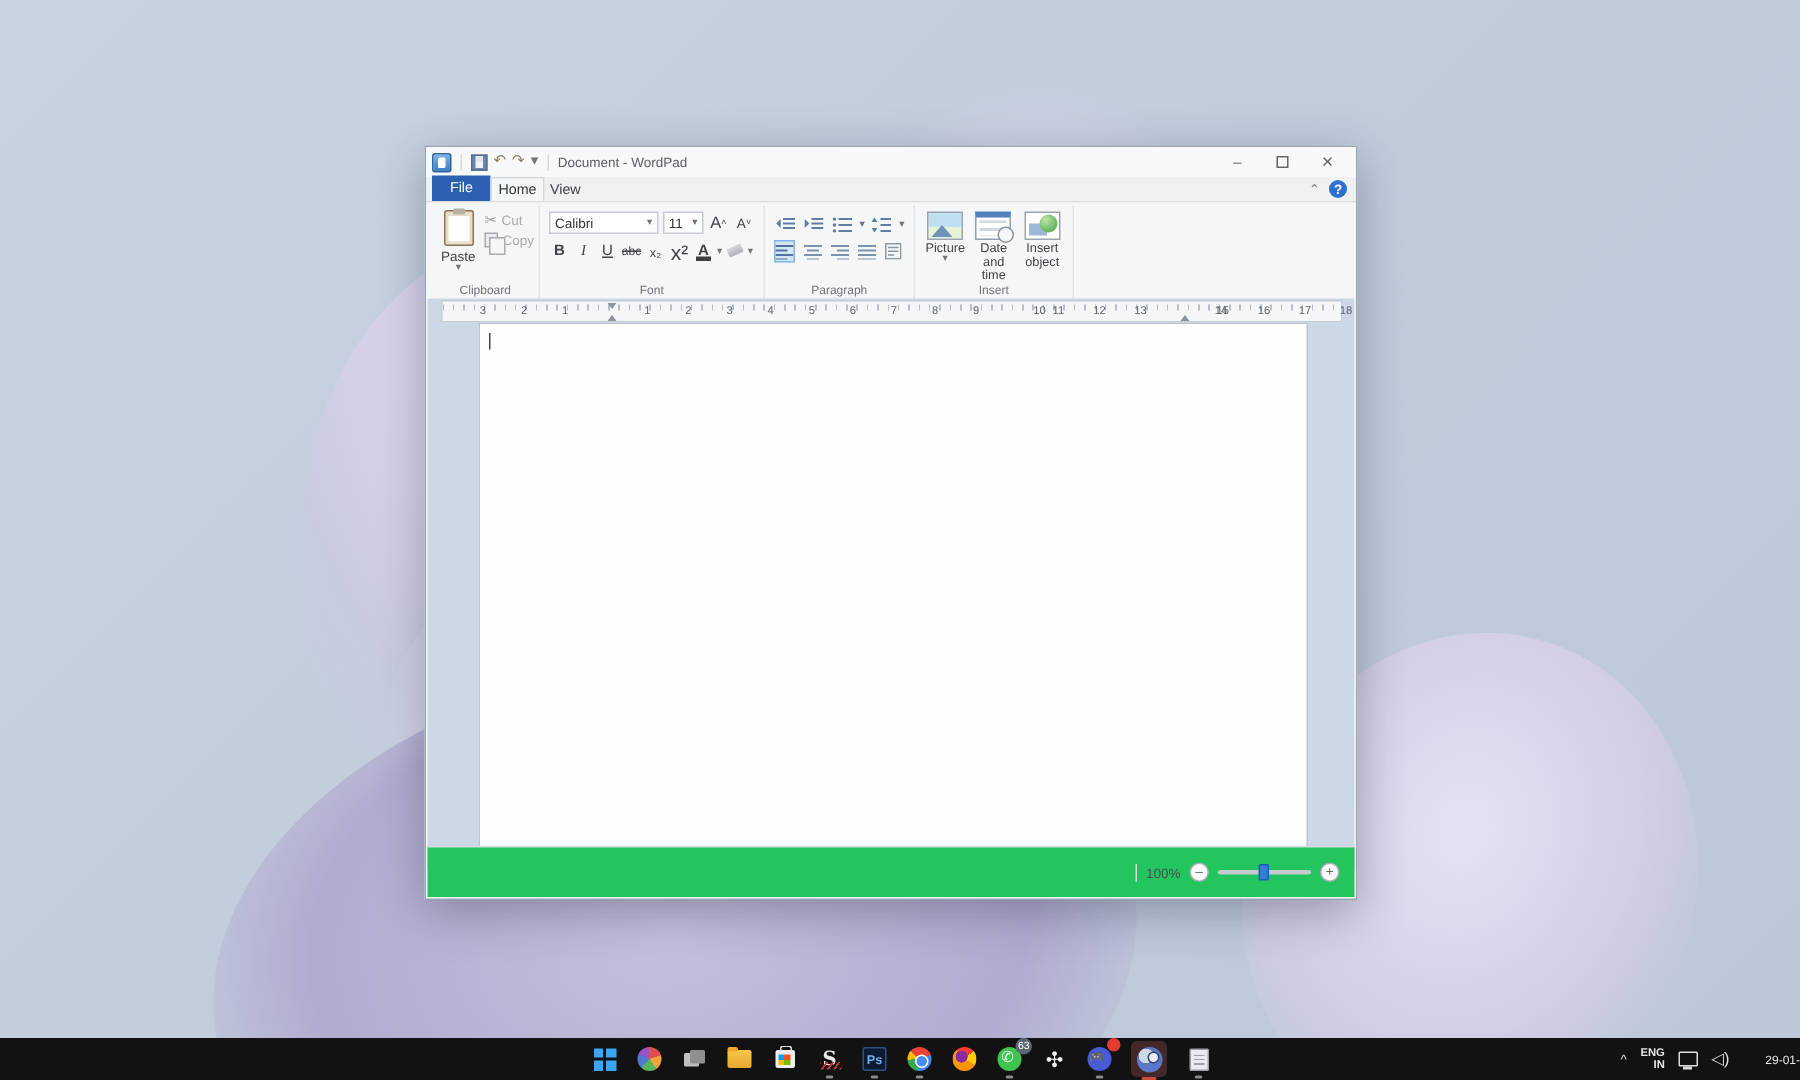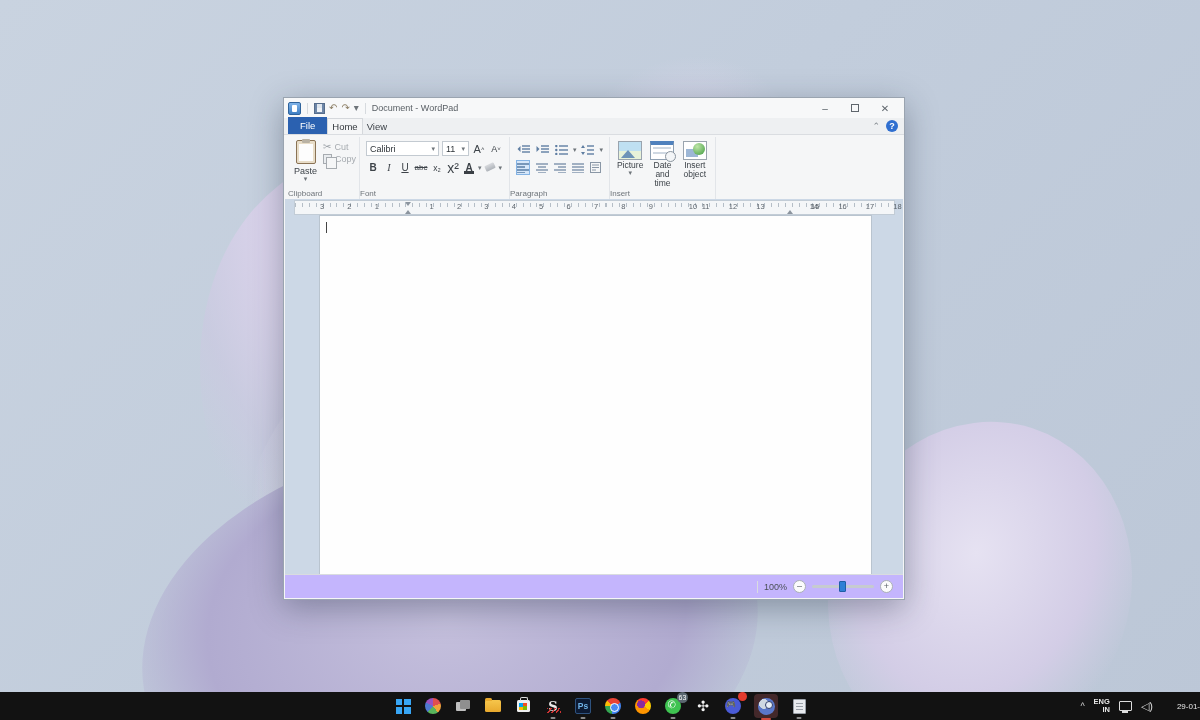--- a/index.html
+++ b/index.html
@@ -44,21 +44,21 @@
   .tab-file { background:#2b61b0; color:#fff; margin-bottom:0; padding:3px 12px; }
   .tab-home { background:#f5f6f7; border:1px solid #d5d8dc; border-bottom:none; color:#33383d; }
   .tab-view { color:#3d4349; }
   .tabrow-right { margin-left:auto; display:flex; align-items:center; gap:6px; padding-right:6px; padding-bottom:2px; }
   .collapse { color:#7c838a; font-size:9px; }
   .helpdot { width:12px; height:12px; border-radius:50%; background:#2f6fd0; color:#fff; font-size:9px; font-weight:bold; display:flex; align-items:center; justify-content:center; }
 
   
   .ribbon { height:64px; display:flex; background:#f5f6f7; padding:2px 2px 0 4px; }
   .rgroup { position:relative; border-right:1px solid #e2e5e9; padding:2px 6px 12px 6px; }
-  .rgroup-label { position:absolute; bottom:1px; left:0; right:0; text-align:left; font-size:8px; color:#6e747a; }
+  .rgroup-label { position:absolute; bottom:1px; left:0; right:0; text-align:center; font-size:8px; color:#6e747a; }
   .greyed { color:#a6abb0; }
   .smallbtn { display:flex; align-items:center; gap:3px; font-size:9px; margin:2px 0; }
 
   
   .clip-body { display:flex; gap:6px; }
   .pastebtn { display:flex; flex-direction:column; align-items:center; width:34px; }
   .clipicon { width:20px; height:24px; background:#e8ddc8; border:1px solid #8a7355; border-radius:2px; position:relative; margin-top:1px; }
   .clipicon:before { content:""; position:absolute; left:2px; top:3px; right:2px; bottom:2px; background:#fdfdfd; }
   .clipicon:after { content:""; position:absolute; left:5px; top:-2px; width:8px; height:4px; background:#b9b2a4; border-radius:1px; }
   .paste-label { margin-top:2px; }
@@ -118,21 +118,21 @@
   #ruler-labels span { position:absolute; top:1px; font-size:7.5px; color:#5c646c; width:10px; text-align:center; }
   .lmarker { position:absolute; left:110px; top:1px; width:7px; height:12px; }
   .lmarker:before { content:""; position:absolute; top:0; left:0; border-left:3.5px solid transparent; border-right:3.5px solid transparent; border-top:4px solid #8b949e; }
   .lmarker:after { content:""; position:absolute; bottom:0; left:0; border-left:3.5px solid transparent; border-right:3.5px solid transparent; border-bottom:4px solid #8b949e; }
   .rmarker { position:absolute; left:492px; top:1px; width:7px; height:12px; }
   .rmarker:before { content:""; position:absolute; bottom:0; left:0; border-left:3.5px solid transparent; border-right:3.5px solid transparent; border-bottom:4px solid #8b949e; }
   .page { position:absolute; left:34px; top:16px; width:553px; bottom:-2px; background:#fefefe; border:1px solid #b9c4cf; border-bottom:none; }
   .caret { position:absolute; left:6px; top:6px; width:1px; height:11px; background:#444; }
 
   
-  .statusbar { position:absolute; left:1px; bottom:1px; right:1px; height:24px; background:#c4b5fd; border-top:1px solid #d9dcdf; display:flex; align-items:center; }
+  .statusbar { position:absolute; left:1px; bottom:1px; right:1px; height:34px; background:#22c55e; border-top:1px solid #d9dcdf; display:flex; align-items:center; }
   .st-sep { width:1px; height:12px; background:#d9dcdf; position:absolute; right:145px; }
   .zoomctl { margin-left:auto; display:flex; align-items:center; gap:6px; padding-right:10px; }
   .zoomtext { font-size:9px; color:#4a5056; }
   .zbtn { width:13px; height:13px; border-radius:50%; border:1px solid #aab0b6; background:#fbfbfc; color:#5f666d; font-size:9px; line-height:11px; text-align:center; }
   .ztrack { width:62px; height:3px; background:#c6cbd0; border-radius:2px; position:relative; }
   .zthumb { position:absolute; left:27px; top:-4px; width:7px; height:11px; background:#2f7fd6; border:1px solid #1f5ea6; border-radius:1px; }
 
   
   .taskbar { position:absolute; left:0; bottom:0; width:1200px; height:28px; background:#121212; display:flex; align-items:center; }
   .tb-center { position:absolute; left:394px; top:0; height:28px; display:flex; align-items:center; gap:12px; }

